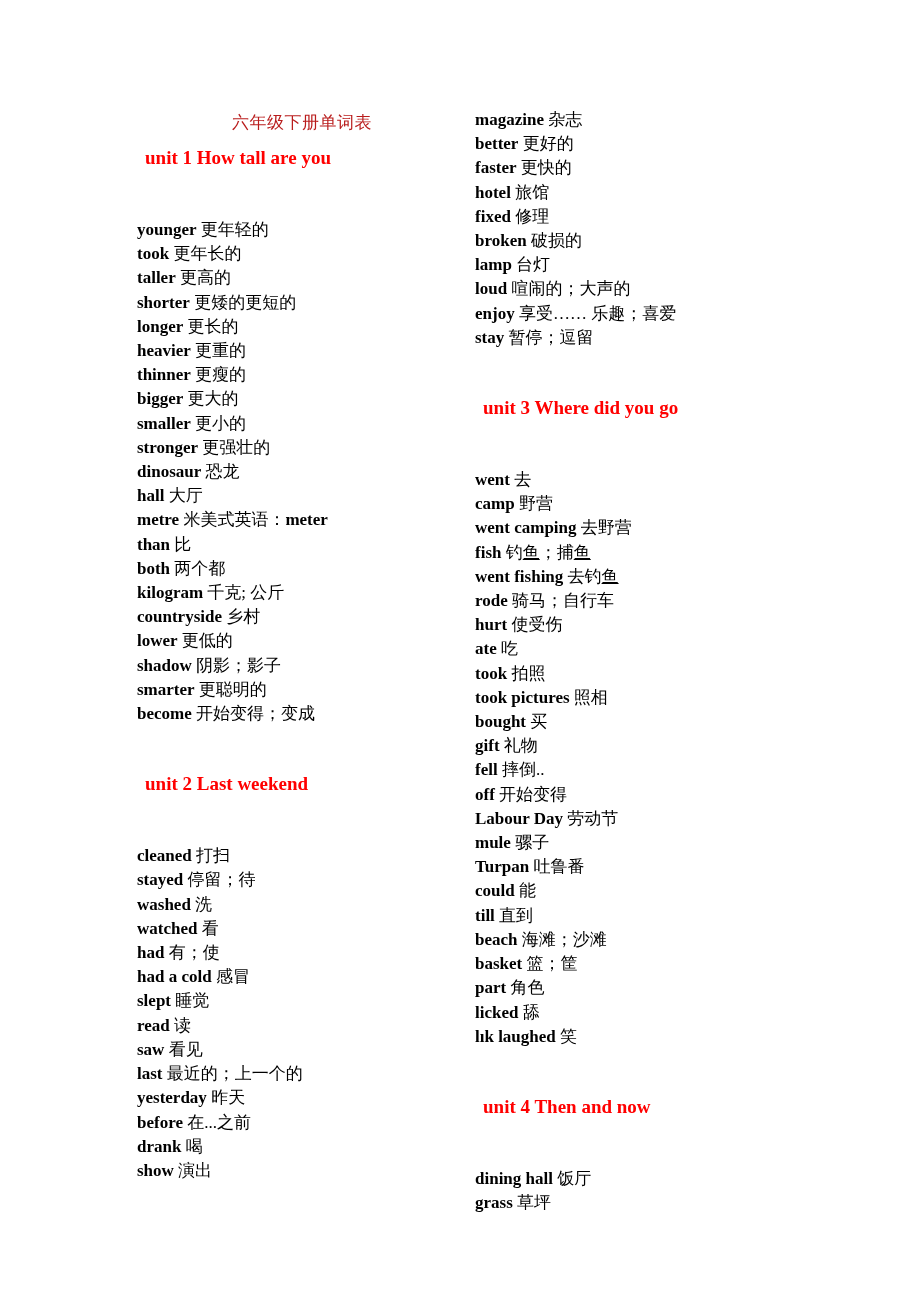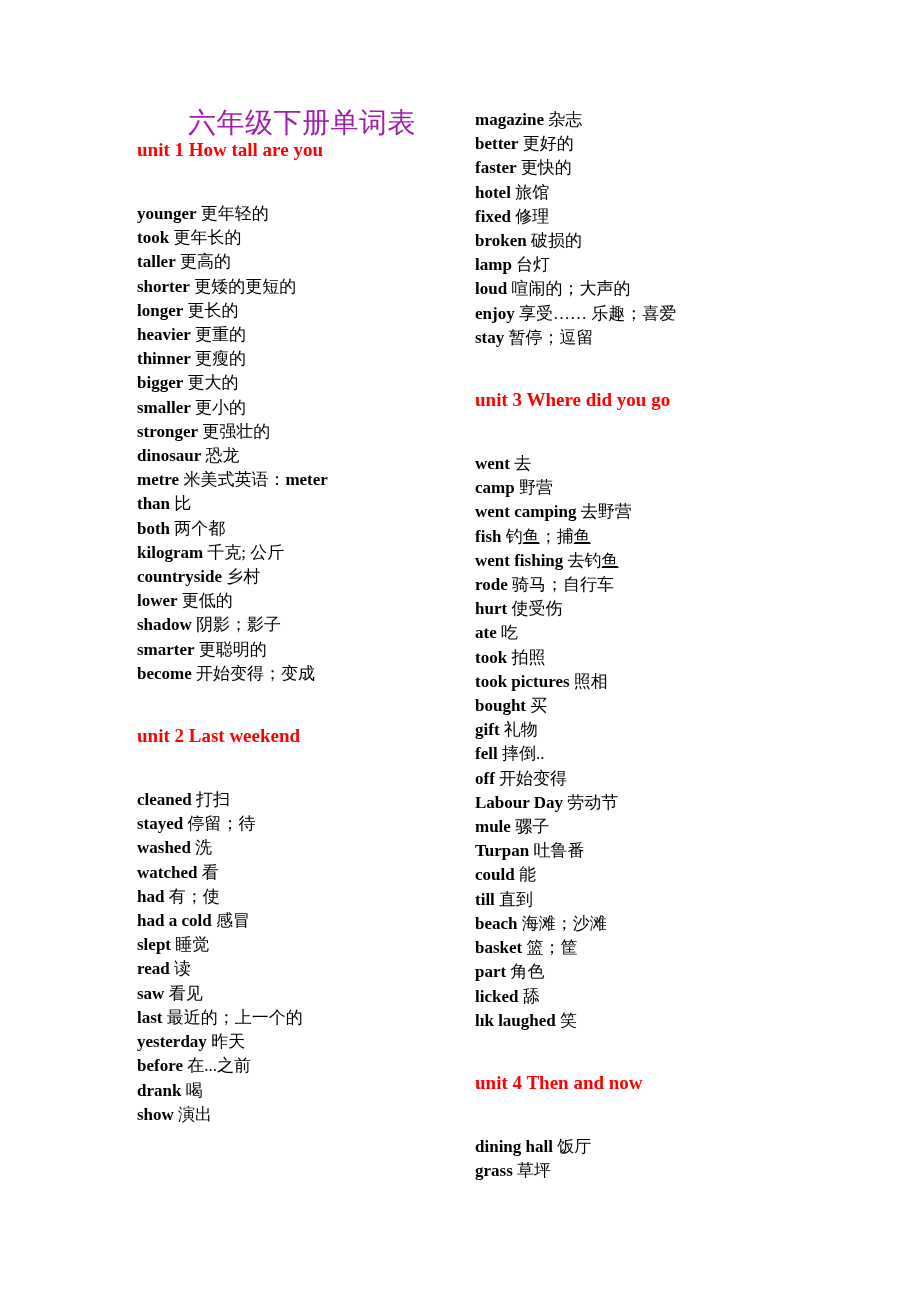--- a/index.html
+++ b/index.html
@@ -22,42 +22,42 @@
     width: 920px;
     height: 1302px;
     background: #ffffff;
   }
   .doc-title {
     position: absolute;
     left: 137px;
     top: 108px;
     width: 330px;
     text-align: center;
-    color: #a21caf;
-    font-size: 28px;
+    color: #b91c1c;
+    font-size: 17px;
     line-height: 30px;
     font-weight: normal;
     letter-spacing: 0.5px;
     white-space: nowrap;
   }
   .col {
     position: absolute;
     top: 108px;
     width: 350px;
   }
   .col-left  { left: 137px; }
   .col-right { left: 475px; }
 
   .unit-heading {
     color: #ff0000;
     font-weight: bold;
     font-size: 19px;
     line-height: 24px;
     white-space: nowrap;
-    margin: 0;
+    margin: 8px;
   }
   .word-list {
     margin: 0;
     padding: 0;
     list-style: none;
   }
   .word-line {
     font-size: 17px;
     line-height: 24.2px;
     white-space: nowrap;
@@ -98,20 +98,21 @@
           <li class="word-line"><span class="w-en">took</span> <span class="w-cn">更年长的</span></li>
           <li class="word-line"><span class="w-en">taller</span> <span class="w-cn">更高的</span></li>
           <li class="word-line"><span class="w-en">shorter</span> <span class="w-cn">更矮的更短的</span></li>
           <li class="word-line"><span class="w-en">longer</span> <span class="w-cn">更长的</span></li>
           <li class="word-line"><span class="w-en">heavier</span> <span class="w-cn">更重的</span></li>
           <li class="word-line"><span class="w-en">thinner</span> <span class="w-cn">更瘦的</span></li>
           <li class="word-line"><span class="w-en">bigger</span> <span class="w-cn">更大的</span></li>
           <li class="word-line"><span class="w-en">smaller</span> <span class="w-cn">更小的</span></li>
           <li class="word-line"><span class="w-en">stronger</span> <span class="w-cn">更强壮的</span></li>
           <li class="word-line"><span class="w-en">dinosaur</span> <span class="w-cn">恐龙</span></li>
+          <li class="word-line"><span class="w-en">hall</span> <span class="w-cn">大厅</span></li>
           <li class="word-line"><span class="w-en">metre</span> <span class="w-cn">米美式英语：</span><span class="w-cn bold-tail">meter</span></li>
           <li class="word-line"><span class="w-en">than</span> <span class="w-cn">比</span></li>
           <li class="word-line"><span class="w-en">both</span> <span class="w-cn">两个都</span></li>
           <li class="word-line"><span class="w-en">kilogram</span> <span class="w-cn">千克; 公斤</span></li>
           <li class="word-line"><span class="w-en">countryside</span> <span class="w-cn">乡村</span></li>
           <li class="word-line"><span class="w-en">lower</span> <span class="w-cn"> 更低的</span></li>
           <li class="word-line"><span class="w-en">shadow</span> <span class="w-cn">阴影；影子</span></li>
           <li class="word-line"><span class="w-en">smarter</span> <span class="w-cn">更聪明的</span></li>
           <li class="word-line"><span class="w-en">become</span> <span class="w-cn">开始变得；变成</span></li>
         </ul>

